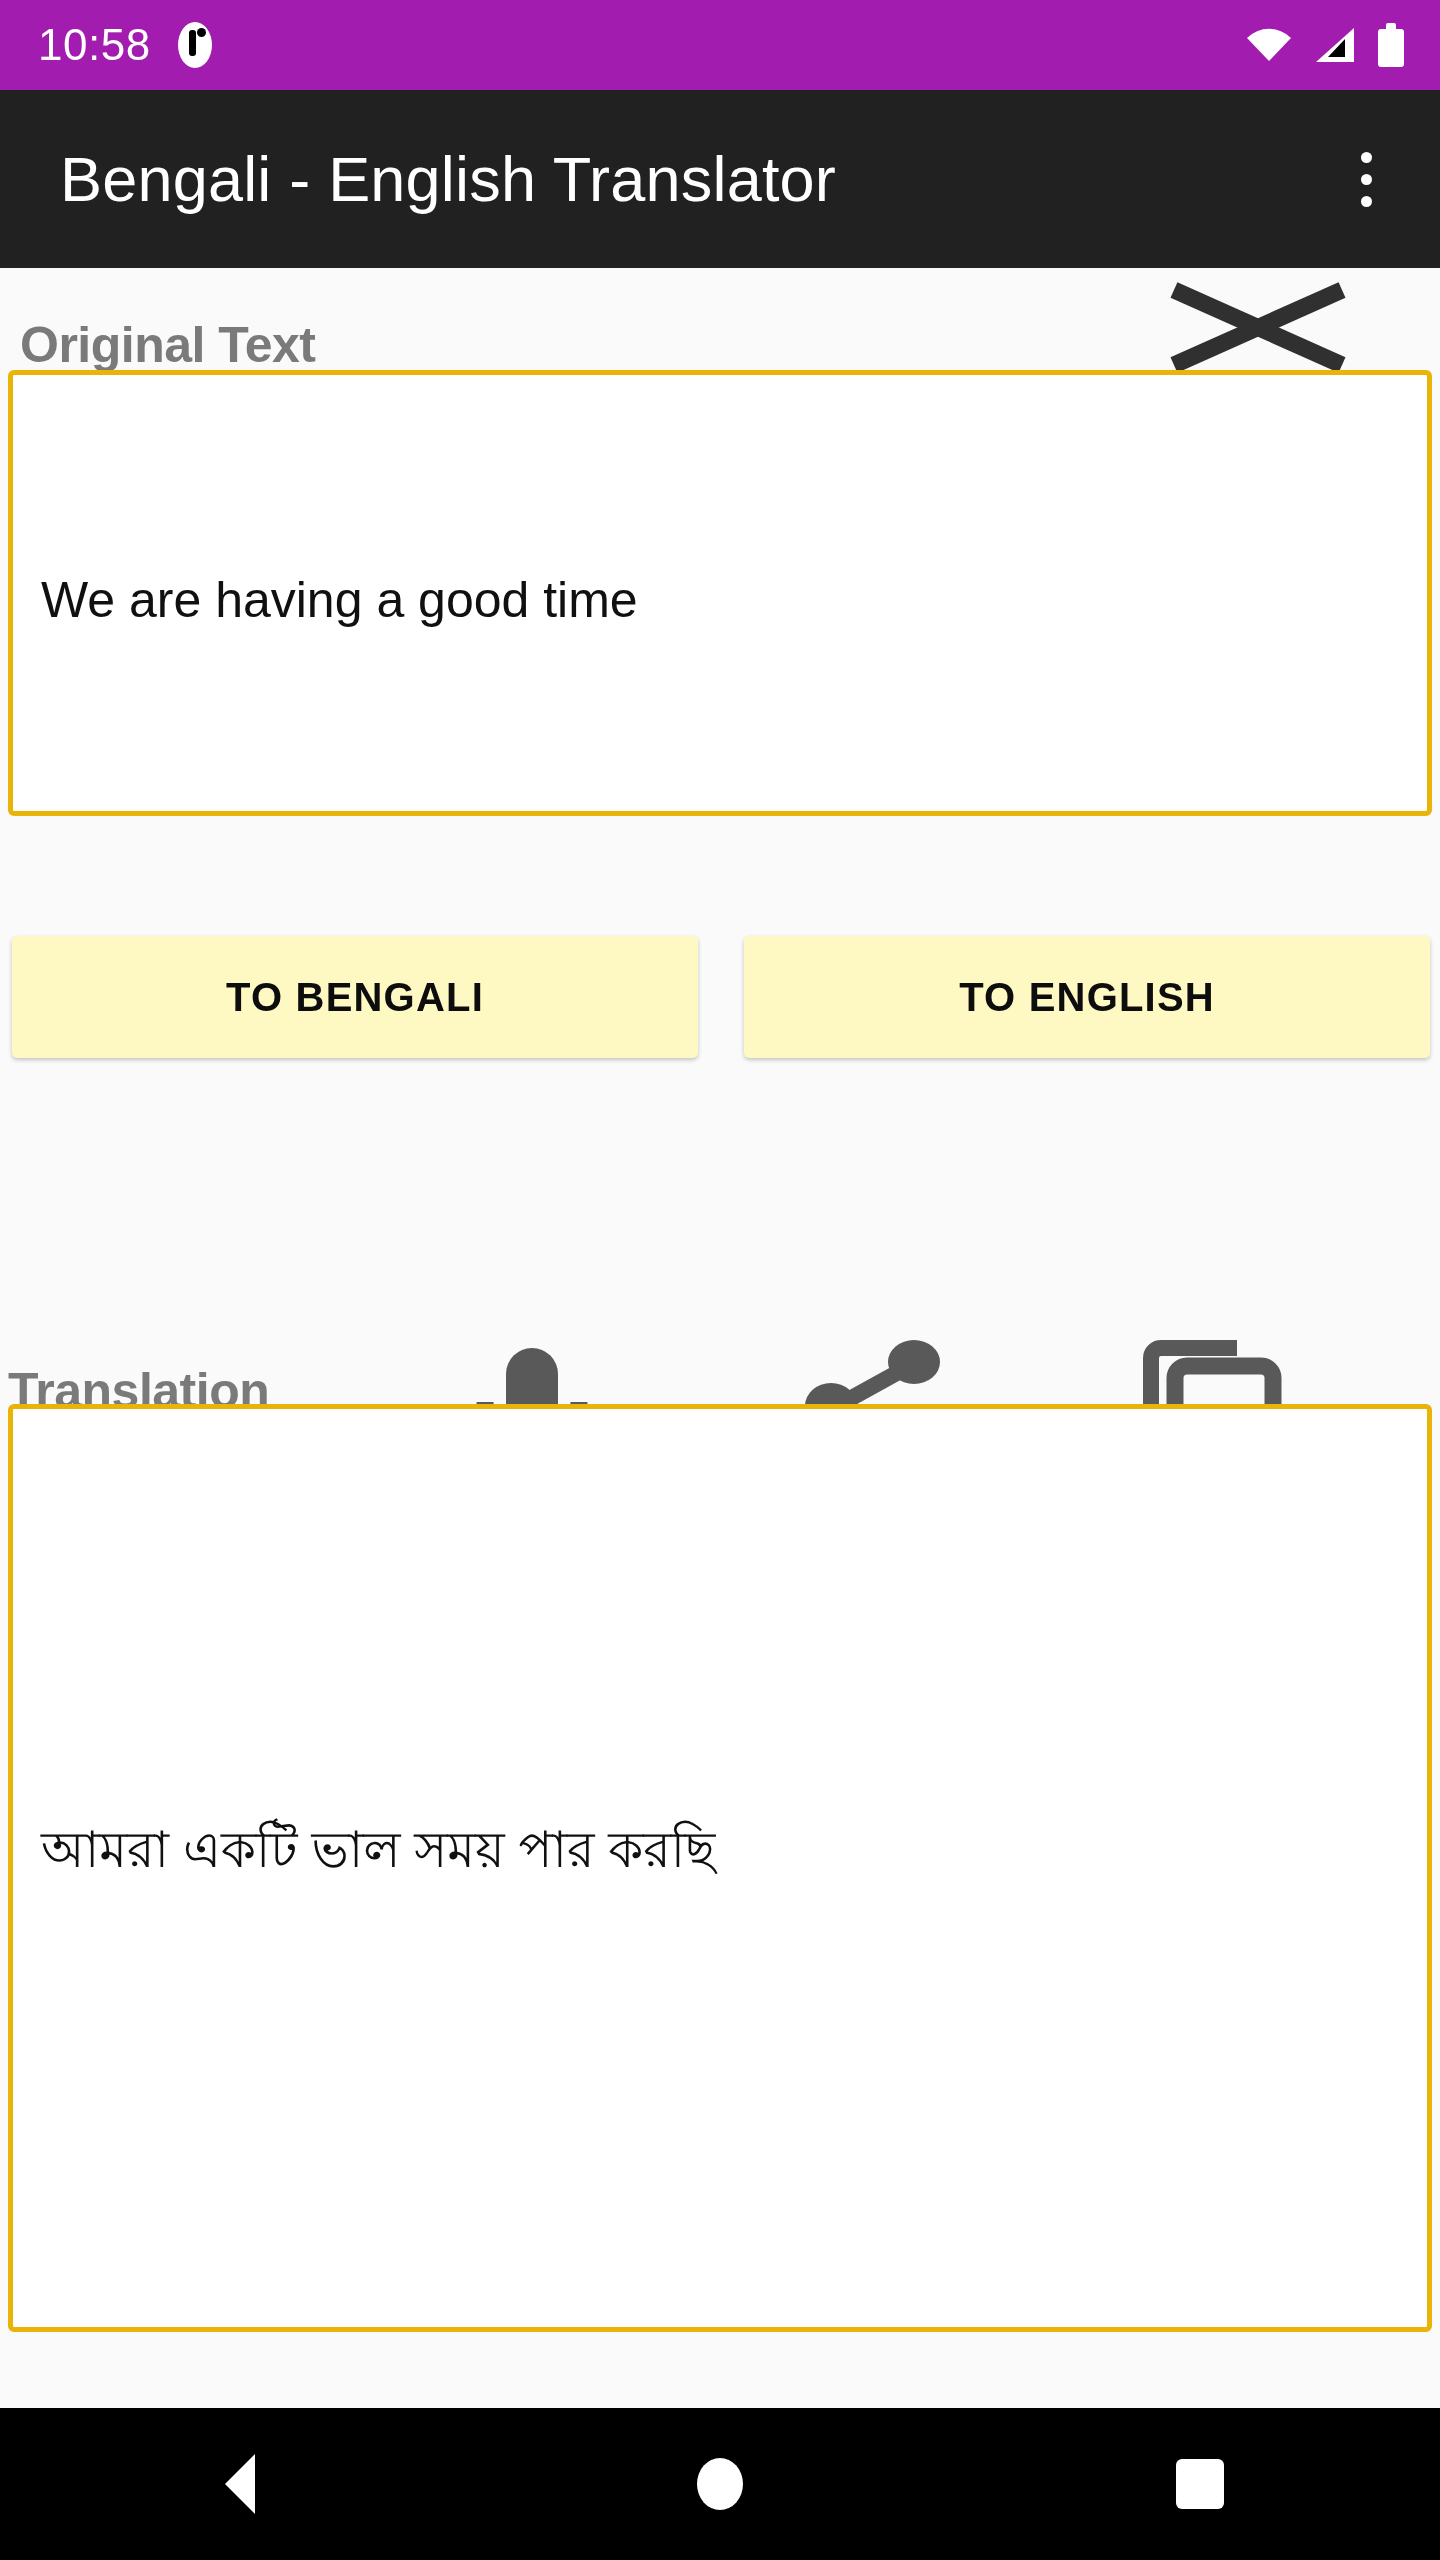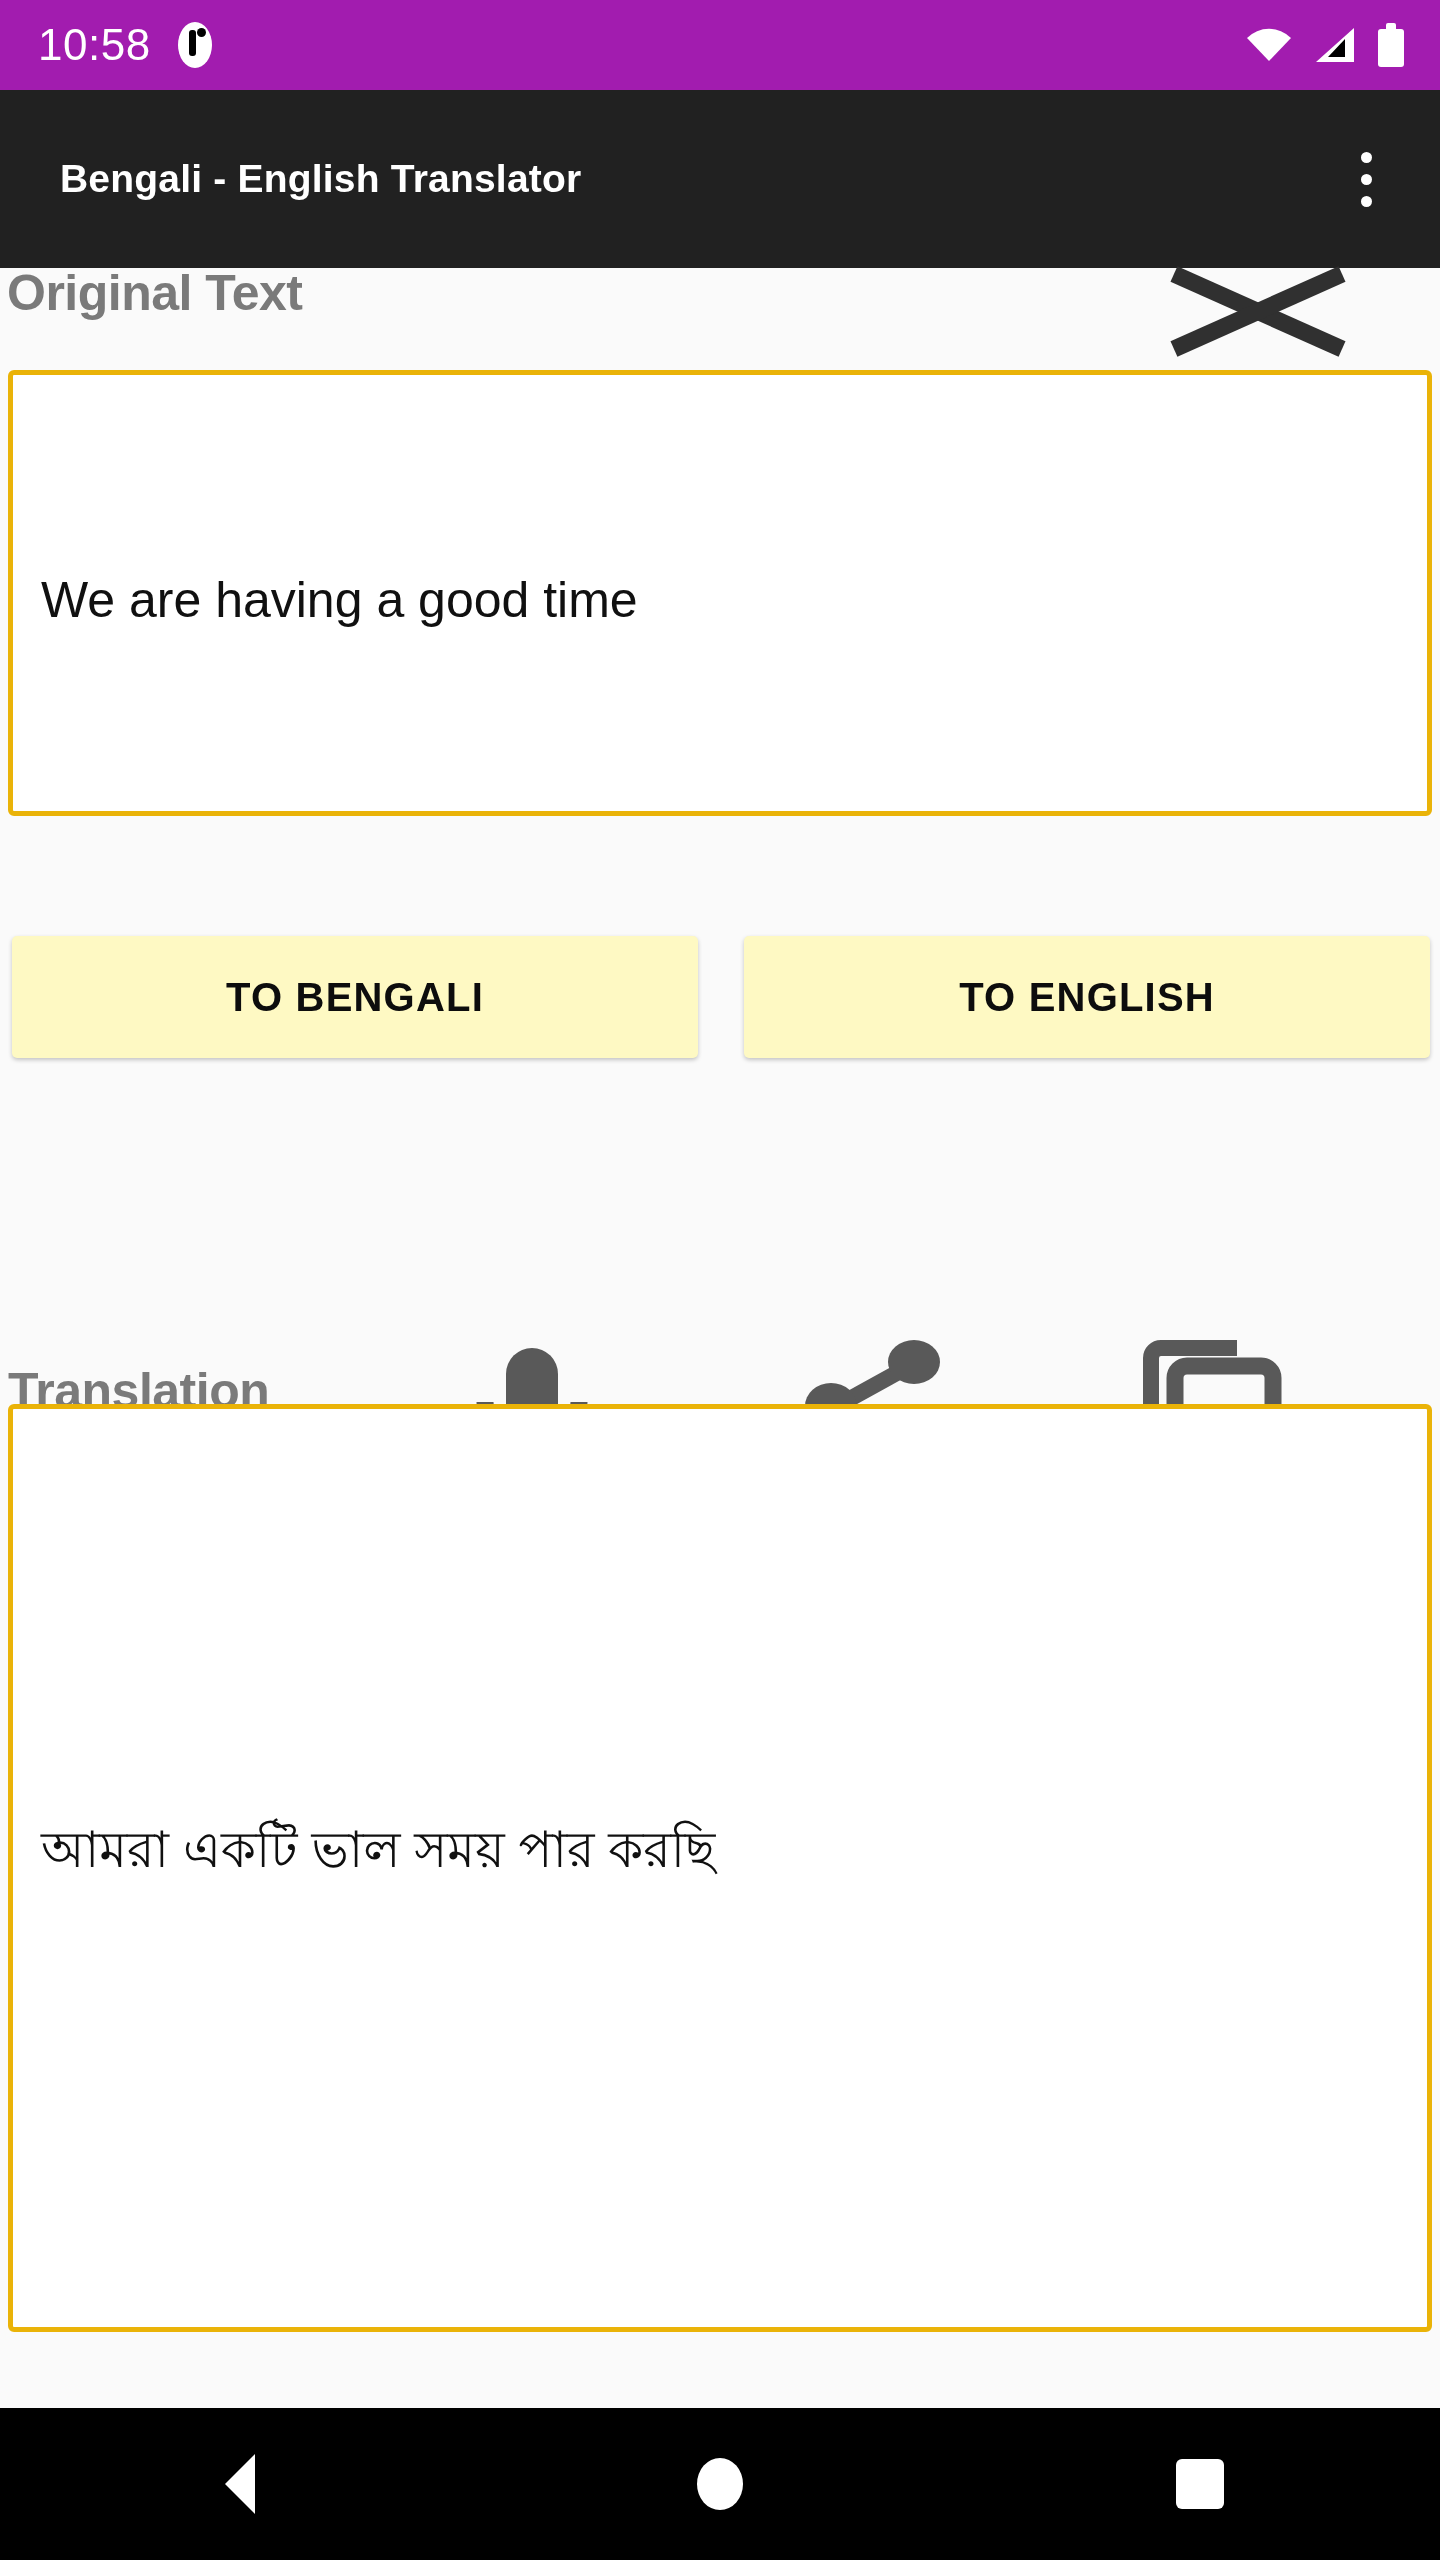--- a/index.html
+++ b/index.html
@@ -50,35 +50,35 @@
     background:#fff; border-radius:2px 2px 0 0;
   }
 
   
   .app-bar {
     position:absolute; top:90px; left:0; width:1440px; height:178px;
     background:#212121; display:flex; align-items:center;
     padding:0 34px 0 60px;
   }
   .app-title {
-    color:#ffffff; font-size:39px; font-weight:bold; letter-spacing:0.2px;
+    color:#ffffff; font-size:63px; font-weight:normal; letter-spacing:0.2px;
     flex:1; white-space:nowrap;
   }
   .overflow-menu {
     width:80px; height:110px; display:flex; flex-direction:column;
     align-items:center; justify-content:center; gap:11px;
   }
   .overflow-menu span {
     display:block; width:11px; height:11px; background:#fff; border-radius:50%;
   }
 
   
   .orig-header {
     position:absolute; top:268px; left:0; width:1440px; height:102px;
-    display:flex; align-items:flex-start; padding:0 30px 0 7px;
+    display:flex; align-items:flex-end; padding:0 30px 0 20px;
   }
   .section-label {
     font-size:50px; font-weight:bold; color:#7a7a7a; line-height:1;
     letter-spacing:-0.5px; white-space:nowrap;
   }
   .header-spacer { flex:1; }
   .clear-icon {
     width:184px; height:86px; position:relative; margin-right:60px;
   }
   .clear-icon .bar {

